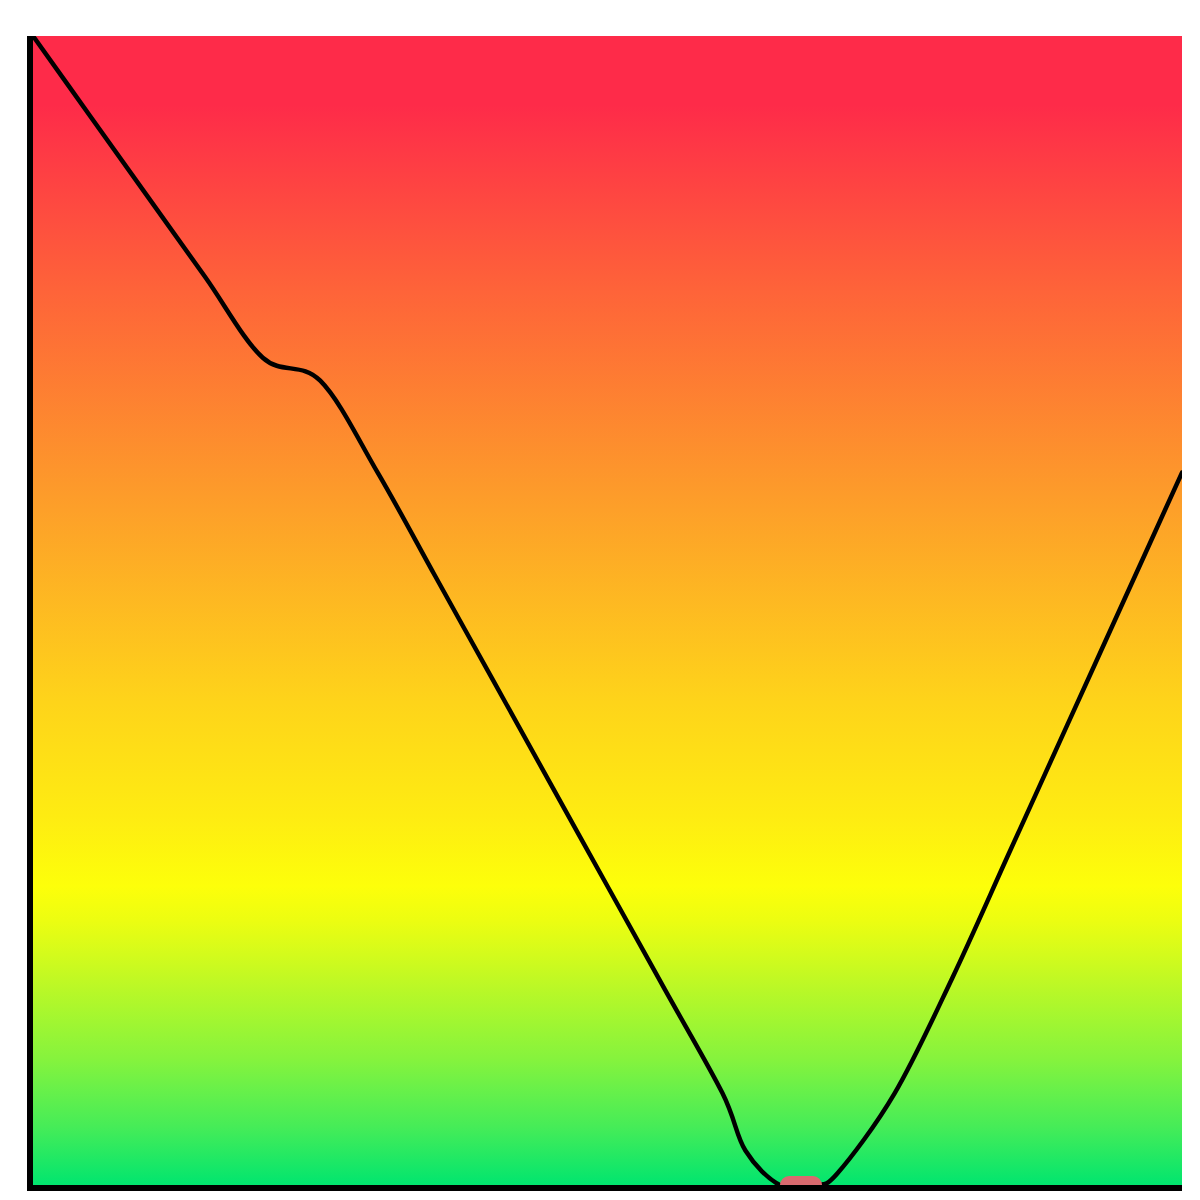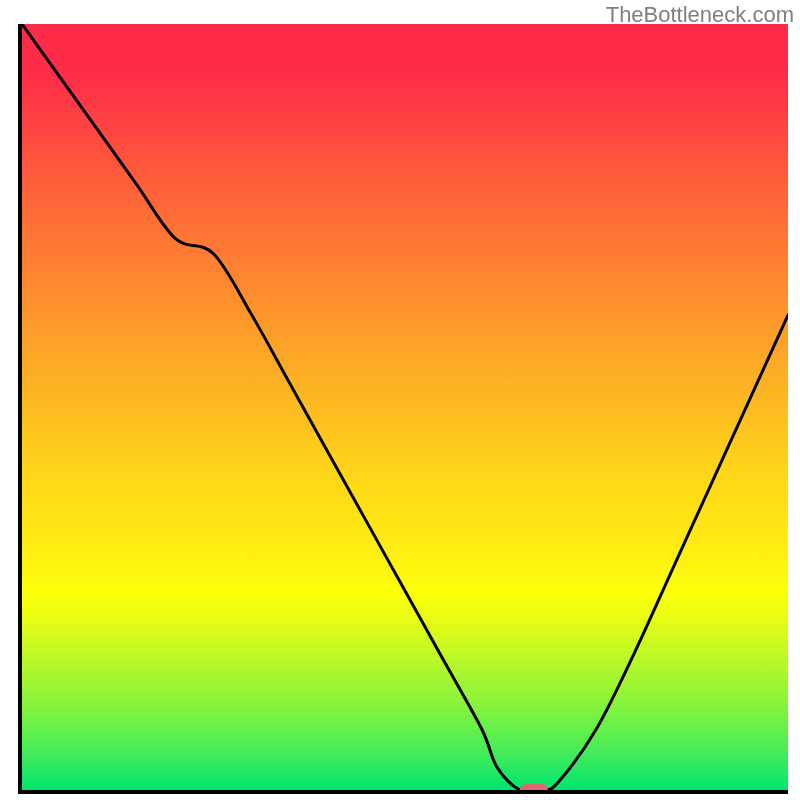--- a/index.html
+++ b/index.html
@@ -67,21 +67,20 @@
     top: 0;
     width: 100%;
     height: 100%;
     z-index: 2;
   }
 </style>
 </head>
 <body>
 
 <div class="chart-container">
-  <div class="watermark">TheBottleneck.com</div>
   <div class="plot-area">
     <div class="gradient-bg"></div>
     <svg class="curve" viewBox="0 0 770 770" preserveAspectRatio="none">
       <path d="M 0 0 C 6.416666666666667 8.983333333333329, 25.666666666666664 35.93333333333332, 38.5 53.89999999999998 C 51.333333333333336 71.86666666666663, 64.16666666666667 89.8333333333333, 77 107.79999999999995 C 89.83333333333333 125.76666666666661, 102.66666666666667 143.73333333333326, 115.5 161.69999999999993 C 128.33333333333334 179.6666666666666, 141.16666666666666 204.05, 154 215.60000000000002 C 166.83333333333334 227.15000000000003, 179.66666666666666 218.16666666666666, 192.5 231 C 205.33333333333334 243.83333333333334, 218.16666666666666 270.78333333333336, 231 292.6 C 243.83333333333334 314.4166666666667, 256.6666666666667 338.79999999999995, 269.5 361.9 C 282.3333333333333 385, 295.1666666666667 408.09999999999997, 308 431.2 C 320.8333333333333 454.3, 333.6666666666667 477.4, 346.5 500.5 C 359.3333333333333 523.6, 372.16666666666663 546.6999999999999, 385 569.8 C 397.83333333333337 592.9, 410.66666666666674 616, 423.50000000000006 639.1 C 436.33333333333337 662.2, 453.01666666666665 690.4333333333333, 462 708.4 C 470.98333333333335 726.3666666666667, 470.9833333333333 736.6333333333333, 477.4 746.9 C 483.81666666666666 757.1666666666666, 492.8 766.15, 500.5 770 C 508.2 773.85, 517.1833333333334 771.2833333333333, 523.6 770 C 530.0166666666667 768.7166666666667, 530.0166666666667 772.5666666666666, 539 762.3 C 547.9833333333333 752.0333333333333, 564.6666666666666 730.2166666666667, 577.5 708.4 C 590.3333333333334 686.5833333333333, 603.1666666666666 658.3499999999999, 616 631.4 C 628.8333333333334 604.45, 641.6666666666666 574.9333333333334, 654.5 546.7 C 667.3333333333334 518.4666666666667, 680.1666666666666 490.23333333333335, 693 462 C 705.8333333333334 433.76666666666665, 718.6666666666666 405.53333333333336, 731.5 377.3 C 744.3333333333334 349.06666666666666, 763.5833333333334 306.7166666666667, 770 292.6" fill="none" stroke="#000" stroke-width="3" stroke-linejoin="round" stroke-linecap="round" id="curvePath"></path>
     </svg>
     <div class="optimal-marker" id="optimalMarker" style="left: 512.05px; top: 766px;"></div>
   </div>
 </div>
 
 </body></html>

